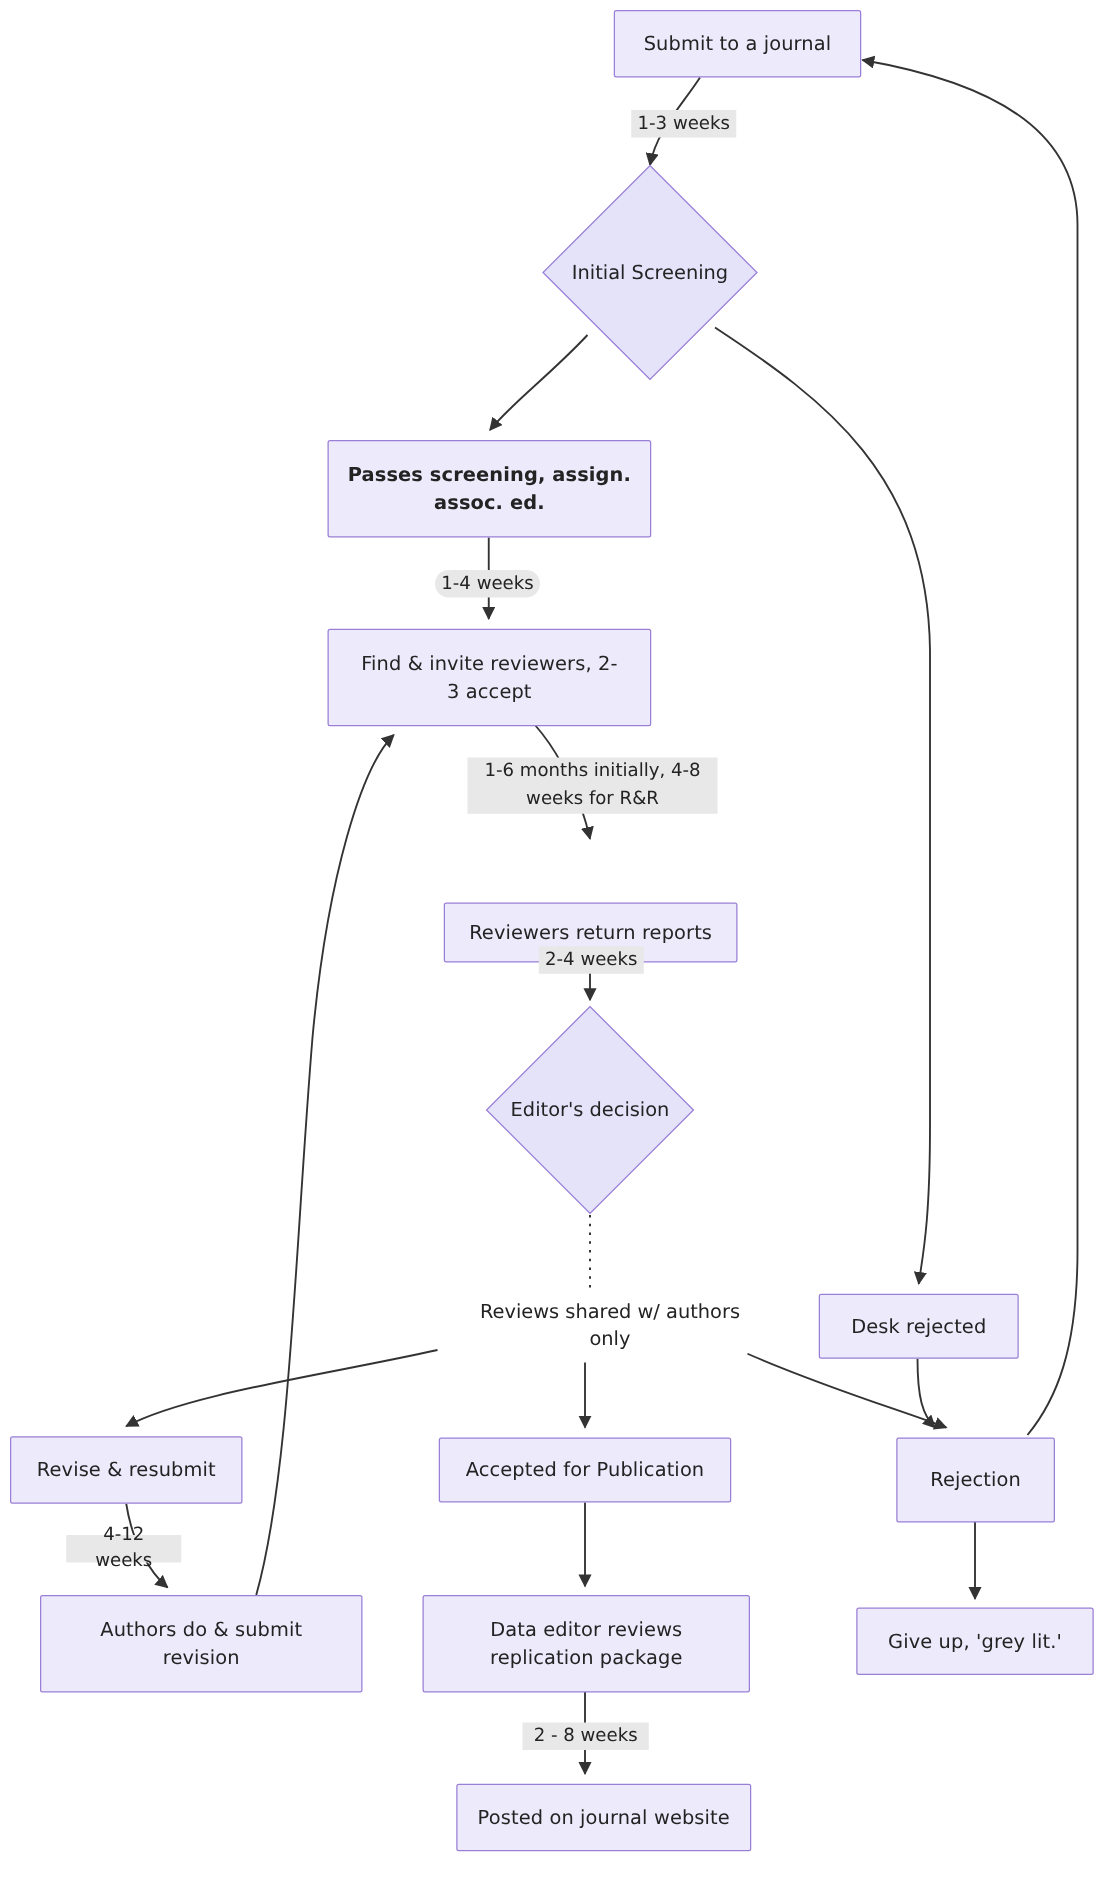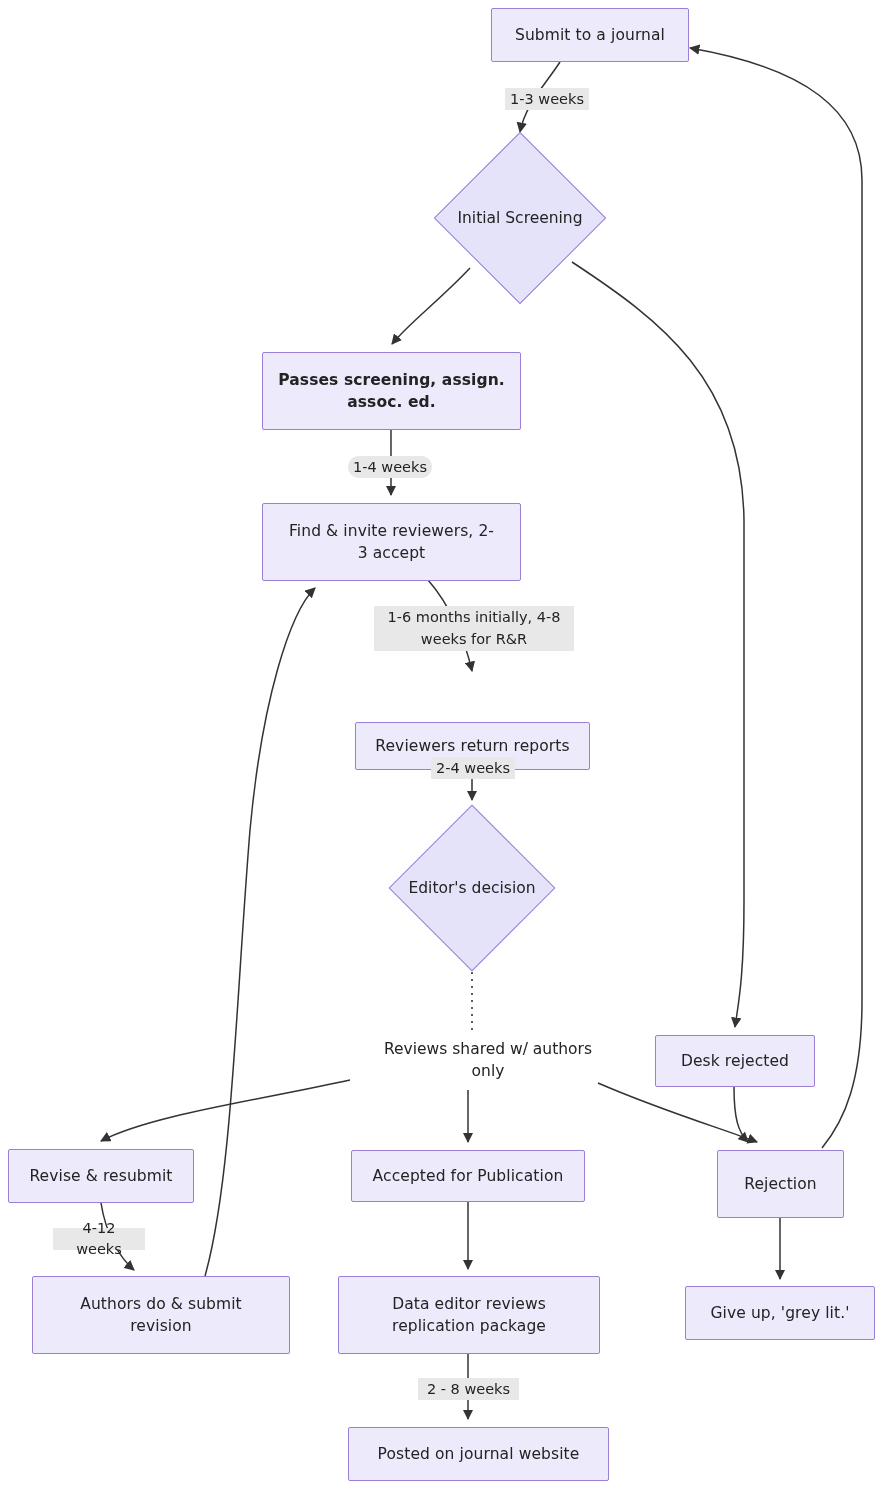--- a/index.html
+++ b/index.html
@@ -200,21 +200,21 @@
 
   <div class="node" style="left:338px; top:1276px; width:262px; height:78px;">
     <span class="node-text">Data editor reviews
 replication package</span>
   </div>
 
   <div class="node" style="left:685px; top:1286px; width:190px; height:54px;">
     <span class="node-text">Give up, 'grey lit.'</span>
   </div>
 
-  <div class="node" style="left:348px; top:1427px; width:261px; height:54px;">
+  <div class="node" style="left:365px; top:1427px; width:236px; height:54px;">
     <span class="node-text">Posted on journal website</span>
   </div>
 
   <div class="edge-label" style="left:505px; top:88px; width:84px; height:22px;">
     <span>1-3 weeks</span>
   </div>
 
   <div class="edge-label" style="left:348px; top:456px; width:84px; height:22px;border-radius:11px;">
     <span>1-4 weeks</span>
   </div>

